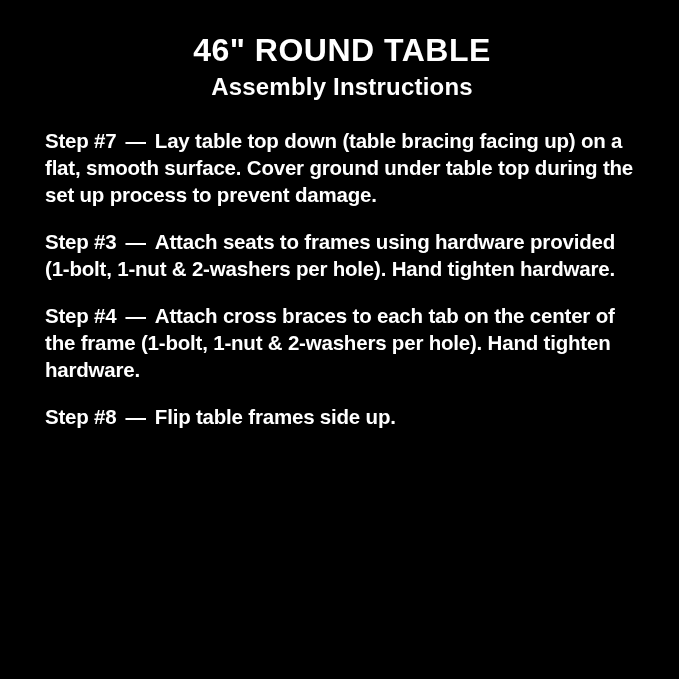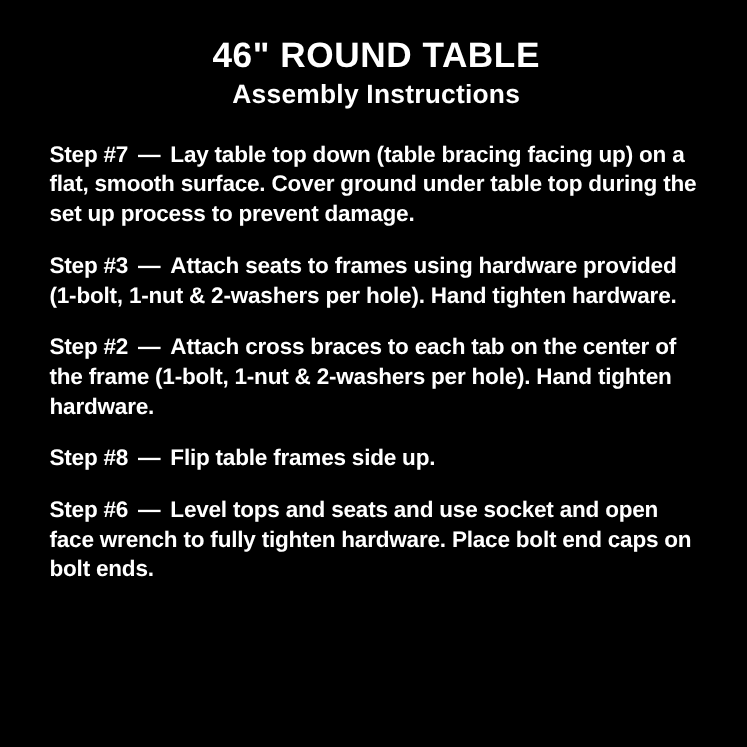--- a/index.html
+++ b/index.html
@@ -53,20 +53,19 @@
 <div class="page">
   <h1 class="title">46" ROUND TABLE</h1>
   <h2 class="subtitle">Assembly Instructions</h2>
 
   <div class="steps">
     <p class="step"><span class="step-label">Step #7</span><span class="step-dash">—</span><span class="step-text">Lay table top down (table bracing facing up) on a flat, smooth surface. Cover ground under table top during the set up process to prevent damage.</span></p>
 
 
     <p class="step"><span class="step-label">Step #3</span><span class="step-dash">—</span><span class="step-text">Attach seats to frames using hardware provided (1-bolt, 1-nut &amp; 2-washers per hole). Hand tighten hardware.</span></p>
 
-    <p class="step"><span class="step-label">Step #2</span><span class="step-dash">—</span><span class="step-text">Attach cross braces to each tab on the center of the frame (1-bolt, 1-nut &amp; 2-washers per hole). Hand tighten hardware.</span></p>
+    <p class="step"><span class="step-label">Step #4</span><span class="step-dash">—</span><span class="step-text">Attach cross braces to each tab on the center of the frame (1-bolt, 1-nut &amp; 2-washers per hole). Hand tighten hardware.</span></p>
 
     <p class="step"><span class="step-label">Step #8</span><span class="step-dash">—</span><span class="step-text">Flip table frames side up.</span></p>
 
-    <p class="step"><span class="step-label">Step #6</span><span class="step-dash">—</span><span class="step-text">Level tops and seats and use socket and open face wrench to fully tighten hardware. Place bolt end caps on bolt ends.</span></p>
   </div>
 
 </div>
 
 </body></html>

